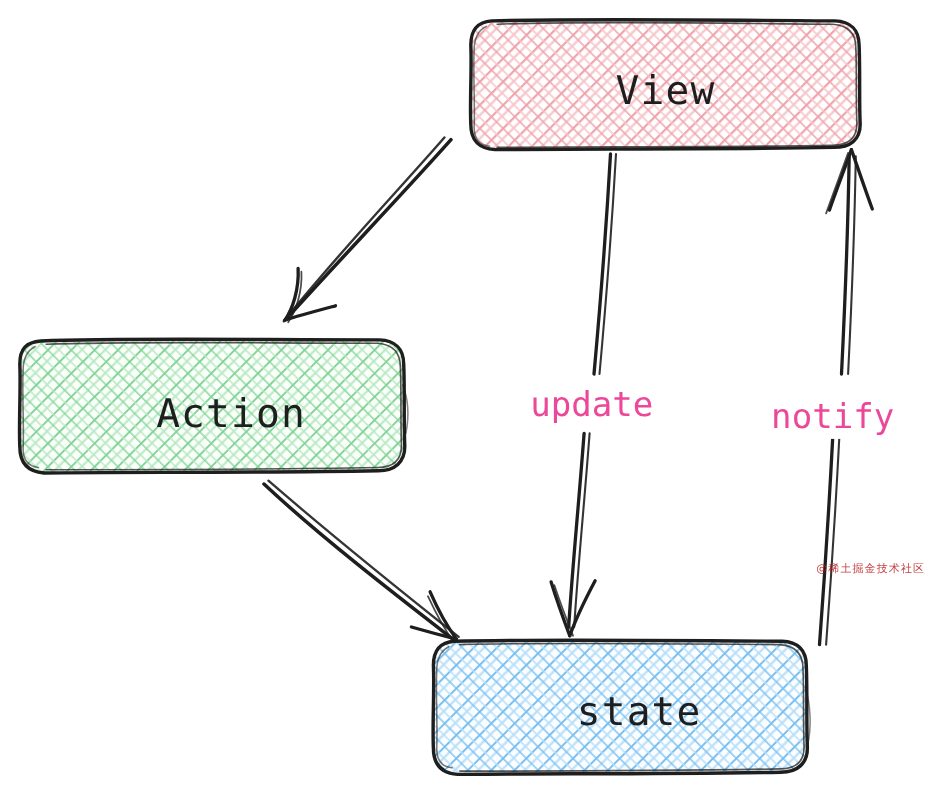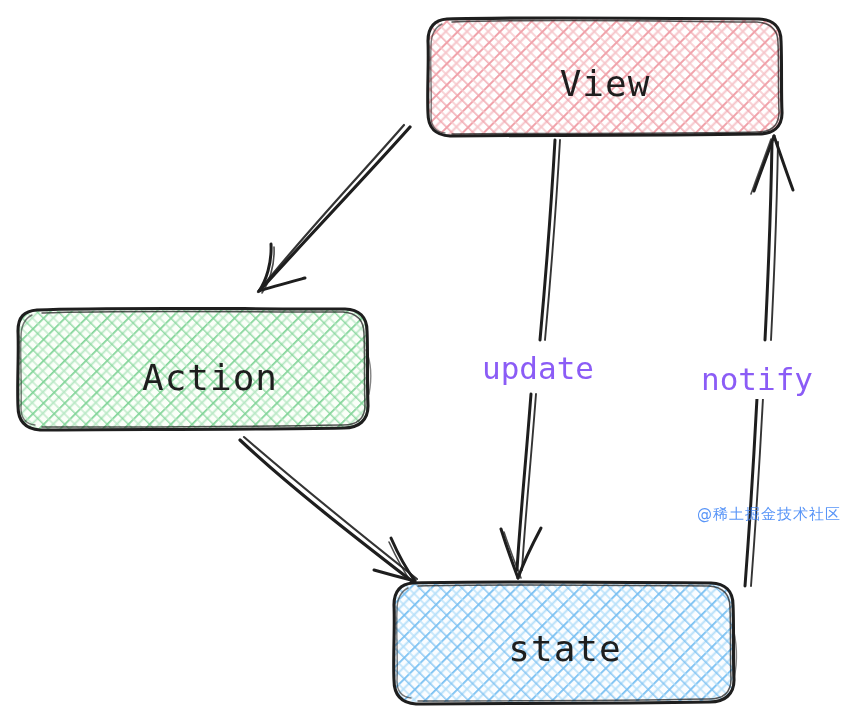--- a/index.html
+++ b/index.html
@@ -32,36 +32,36 @@
     color: #1e1e1e;
     font-family: "DejaVu Sans Mono", "Liberation Mono", monospace;
     font-size: 36px;
     letter-spacing: 1px;
     white-space: nowrap;
     transform: translate(-50%, -50%);
     pointer-events: none;
   }
   .edge-label {
     position: absolute;
-    color: #8b5cf6;
+    color: #ec4899;
     font-family: "DejaVu Sans Mono", "Liberation Mono", monospace;
     font-size: 31px;
     letter-spacing: 0px;
     white-space: nowrap;
     transform: translate(-50%, -50%);
     background: #ffffff;
     padding: 2px 5px;
   }
   #watermark {
     position: absolute;
     right: 8px;
     bottom: 4px;
     font-family: "DejaVu Sans", "Liberation Sans", sans-serif;
-    font-size: 15px;
-    color: #3b82f6;
+    font-size: 10px;
+    color: #b91c1c;
     letter-spacing: 1px;
     white-space: nowrap;
     opacity: 0.85;
   }
 </style>
 </head>
 <body>
 
 <div id="diagram-root">
 
@@ -158,21 +158,21 @@
       <path d="M 774,136 C 768,153 761,171 754,191" fill="none" stroke="#1e1e1e" stroke-width="3.0" stroke-linecap="round"></path>
       <path d="M 774,136 C 780,153 786,171 793,190" fill="none" stroke="#1e1e1e" stroke-width="3.0" stroke-linecap="round"></path>
       <path d="M 771,139 C 765,156 758,174 751,194" fill="none" stroke="#1e1e1e" stroke-width="1.6" stroke-linecap="round" opacity="0.8"></path>
     </g>
   </svg>
 
   <div class="node-label" style="left:605px; top:83px;">View</div>
 
   <div class="node-label" style="left:210px; top:377px;">Action</div>
 
-  <div class="node-label" style="left:565px; top:648px;">state</div>
+  <div class="node-label" style="left:565px; top:648px;padding-left:32px;">state</div>
 
   <div class="edge-label" style="left:538px; top:368px;">update</div>
 
   <div class="edge-label" style="left:757px; top:365px;margin-top:14px;">notify</div>
 
   <div id="watermark">@稀土掘金技术社区</div>
 
 </div>
 
 </body></html>

